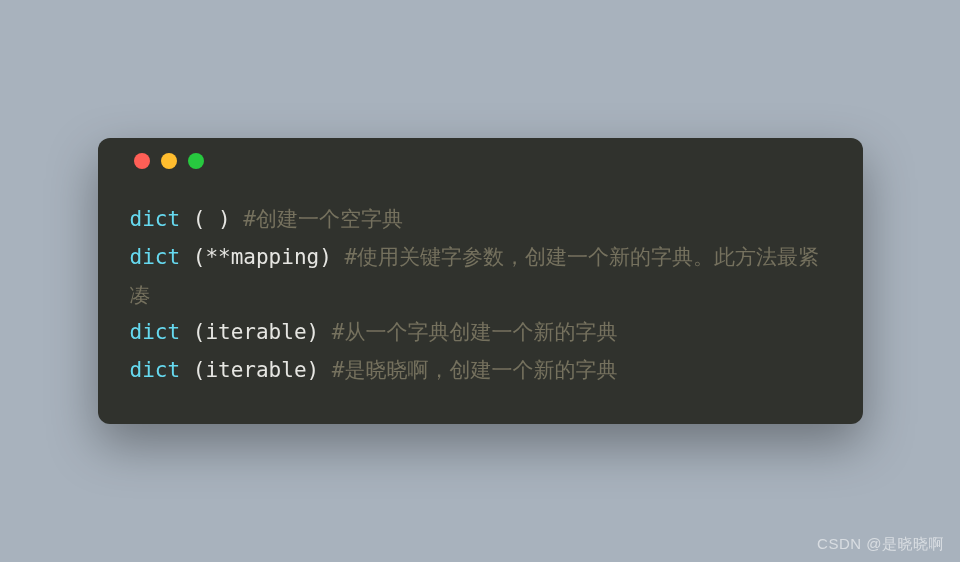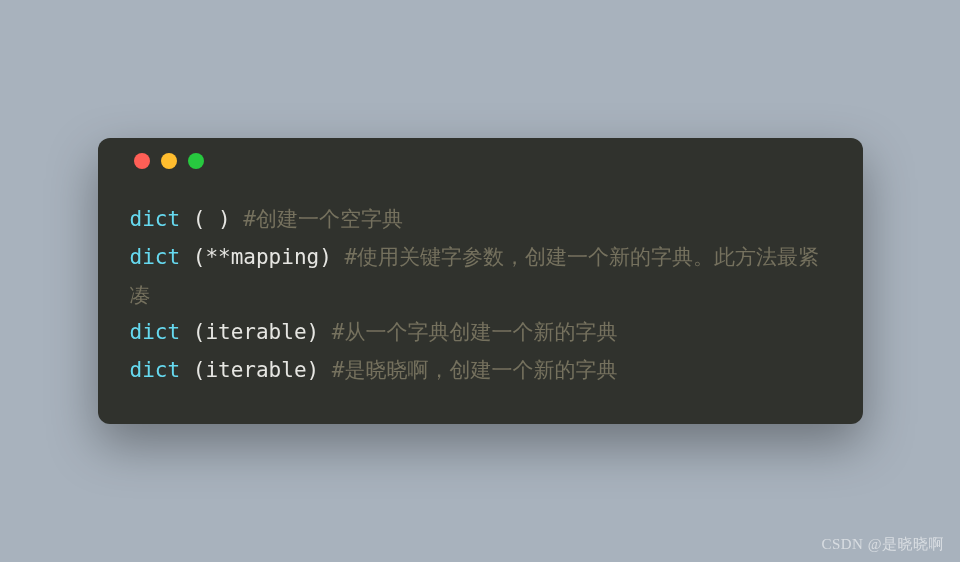--- a/index.html
+++ b/index.html
@@ -50,21 +50,21 @@
     }
     .keyword { color: #66d9ef; }
     .paren { color: #e6e6e2; }
     .arg { color: #e6e6e2; }
     .comment { color: #75715e; }
     .watermark {
       position: absolute;
       bottom: 8px;
       right: 16px;
       color: rgba(255,255,255,0.55);
-      font-family: Liberation Serif, serif;
+      font-family: Liberation Sans, sans-serif;
       font-size: 15px;
       letter-spacing: 0.5px;
       pointer-events: none;
       margin-top: 40px;
     }
   </style>
 </head>
 <body>
 
 <div class="window">

